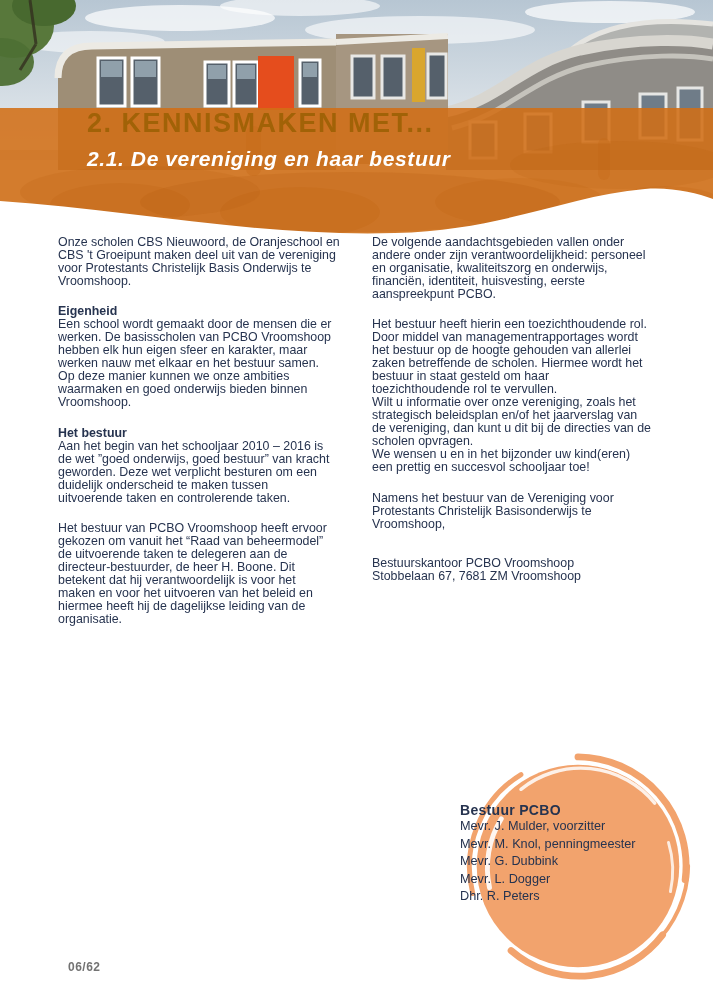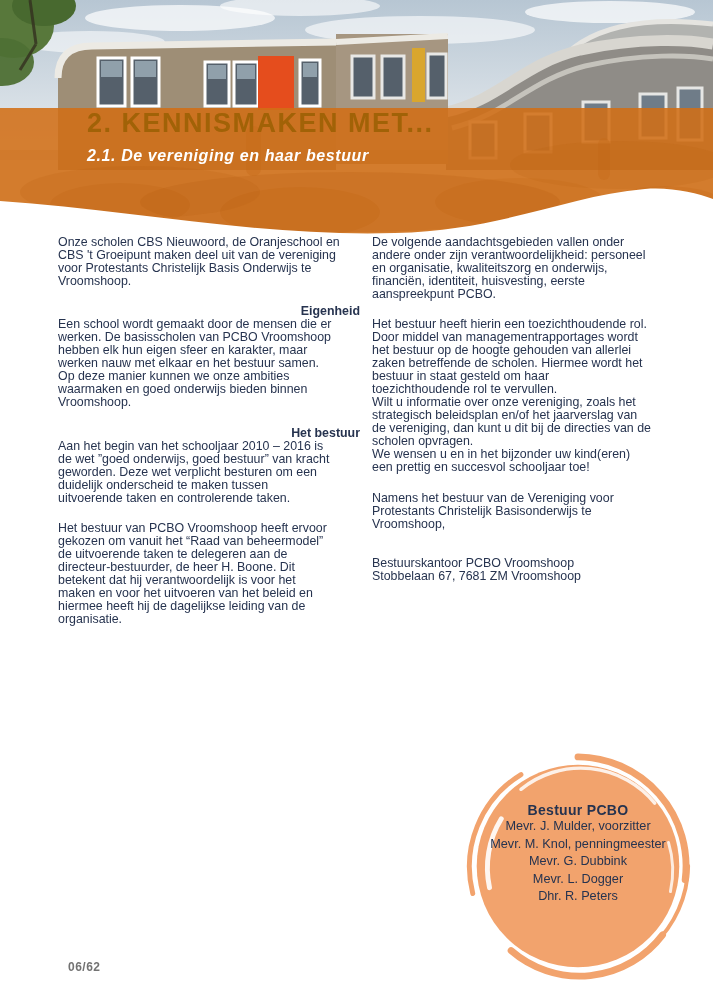--- a/index.html
+++ b/index.html
@@ -9,32 +9,32 @@
   }
   .header{position:absolute;left:0;top:0;width:713px;height:237px;}
   .header svg{display:block;}
   .chapter-title{
     position:absolute;left:87px;top:108px;
     font-size:27px;font-weight:bold;letter-spacing:1.5px;color:#a16207;
     white-space:nowrap;
   }
   .section-title{
     position:absolute;left:87px;top:147px;
-    font-size:16px;font-weight:bold;font-style:italic;letter-spacing:0.6px;color:#ffffff;
+    font-size:21px;font-weight:bold;font-style:italic;letter-spacing:0.6px;color:#ffffff;
     white-space:nowrap;
   }
   .col{position:absolute;top:236px;font-size:12.4px;line-height:13px;}
   .col-left{left:58px;width:302px;}
   .col-right{left:372px;width:296px;}
   .prose{white-space:pre-line;margin:0 0 17.3px 0;}
-  .subhead{font-weight:bold;margin:0;text-align:right;}
+  .subhead{font-weight:bold;margin:0;}
   .address{white-space:pre-line;margin:26px 0 0 0;}
   .board-circle{position:absolute;left:460px;top:748px;width:236px;height:236px;}
   .board-circle svg{position:absolute;left:0;top:0;}
-  .board-text{position:absolute;left:0;top:54px;width:100%;text-align:center;color:#26334f;}
+  .board-text{position:absolute;left:0;top:54px;width:100%;color:#26334f;}
   .board-title{font-size:14px;font-weight:bold;letter-spacing:0.3px;}
   .board-members{font-size:12.7px;line-height:17.5px;white-space:pre-line;}
   .page-number{
     position:absolute;left:68px;top:960px;
     font-size:12px;font-weight:bold;color:#737373;letter-spacing:0.5px;
   }
 </style>
 </head>
 <body>
 

